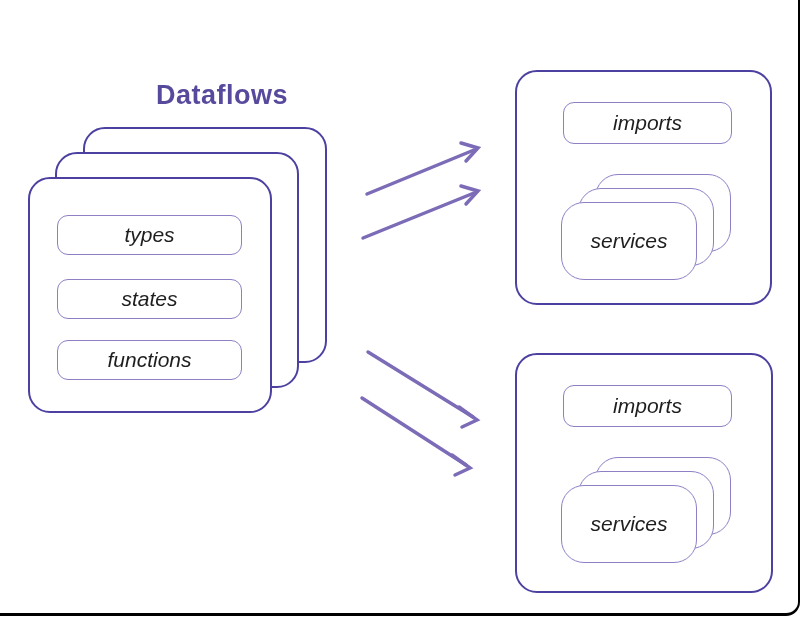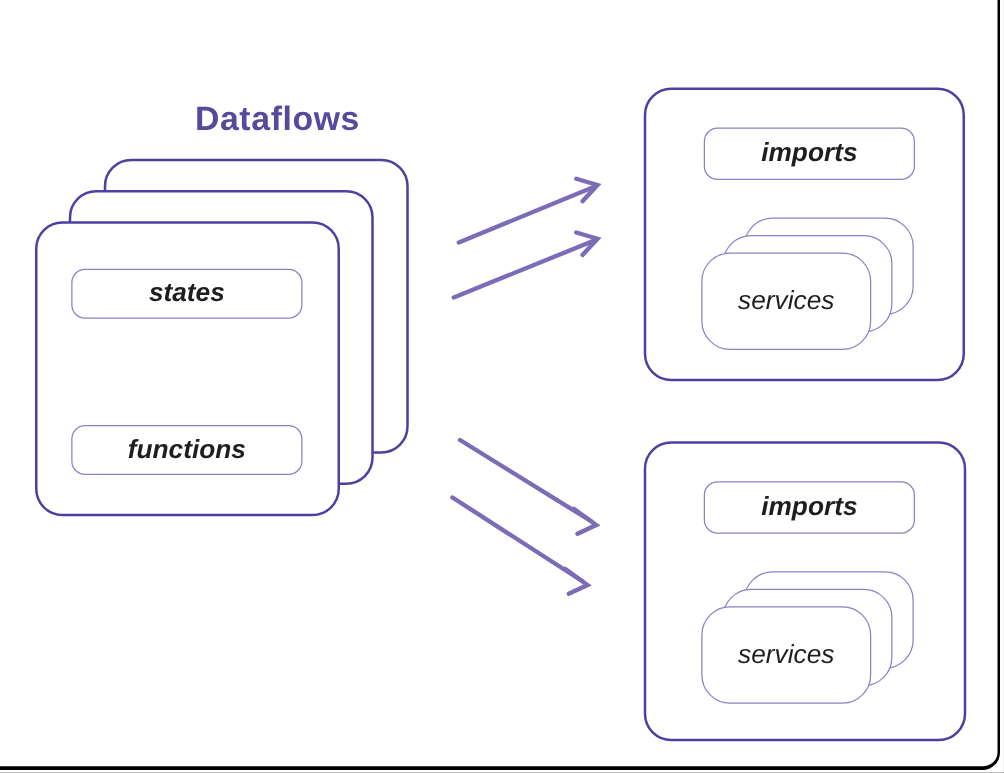--- a/index.html
+++ b/index.html
@@ -42,21 +42,21 @@
   .pkg-card{width:244px;height:236px;}
   .pkg-back{left:83px;top:127px;}
   .pkg-middle{left:55px;top:152px;}
   .pkg-front{left:28px;top:177px;}
 
   .pill{
     position:absolute;background:var(--background);
     border:1.5px solid var(--inner-border);border-radius:11px;
     box-sizing:border-box;
     display:flex;align-items:center;justify-content:center;
-    font-style:italic;font-size:21px;color:var(--label-text);font-weight:bold;
+    font-style:italic;font-size:21px;color:var(--label-text);
   }
   .pkg-item{left:27px;width:185px;height:40px;}
   .pkg-item-0{top:36px;}
   .pkg-item-1{top:100px;}
   .pkg-item-2{top:161px;}
 
   .flow-box{
     position:absolute;background:var(--background);
     border:2px solid var(--card-border);border-radius:22px;
     box-sizing:border-box;
@@ -86,20 +86,23 @@
 <body>
 
 <div class="canvas">
 
   <div class="diagram-title packages-title">Dataflows</div>
 
   <div class="card pkg-card pkg-back"></div>
   <div class="card pkg-card pkg-middle"></div>
   <div class="card pkg-card pkg-front">
     <div class="pill pkg-item pkg-item-0">
+      <span>types</span>
+    </div>
+    <div class="pill pkg-item pkg-item-1">
       <span>states</span>
     </div>
     <div class="pill pkg-item pkg-item-2">
       <span>functions</span>
     </div>
   </div>
 
 
   <div class="flow-box flow-top">
     <div class="pill imports-pill">

